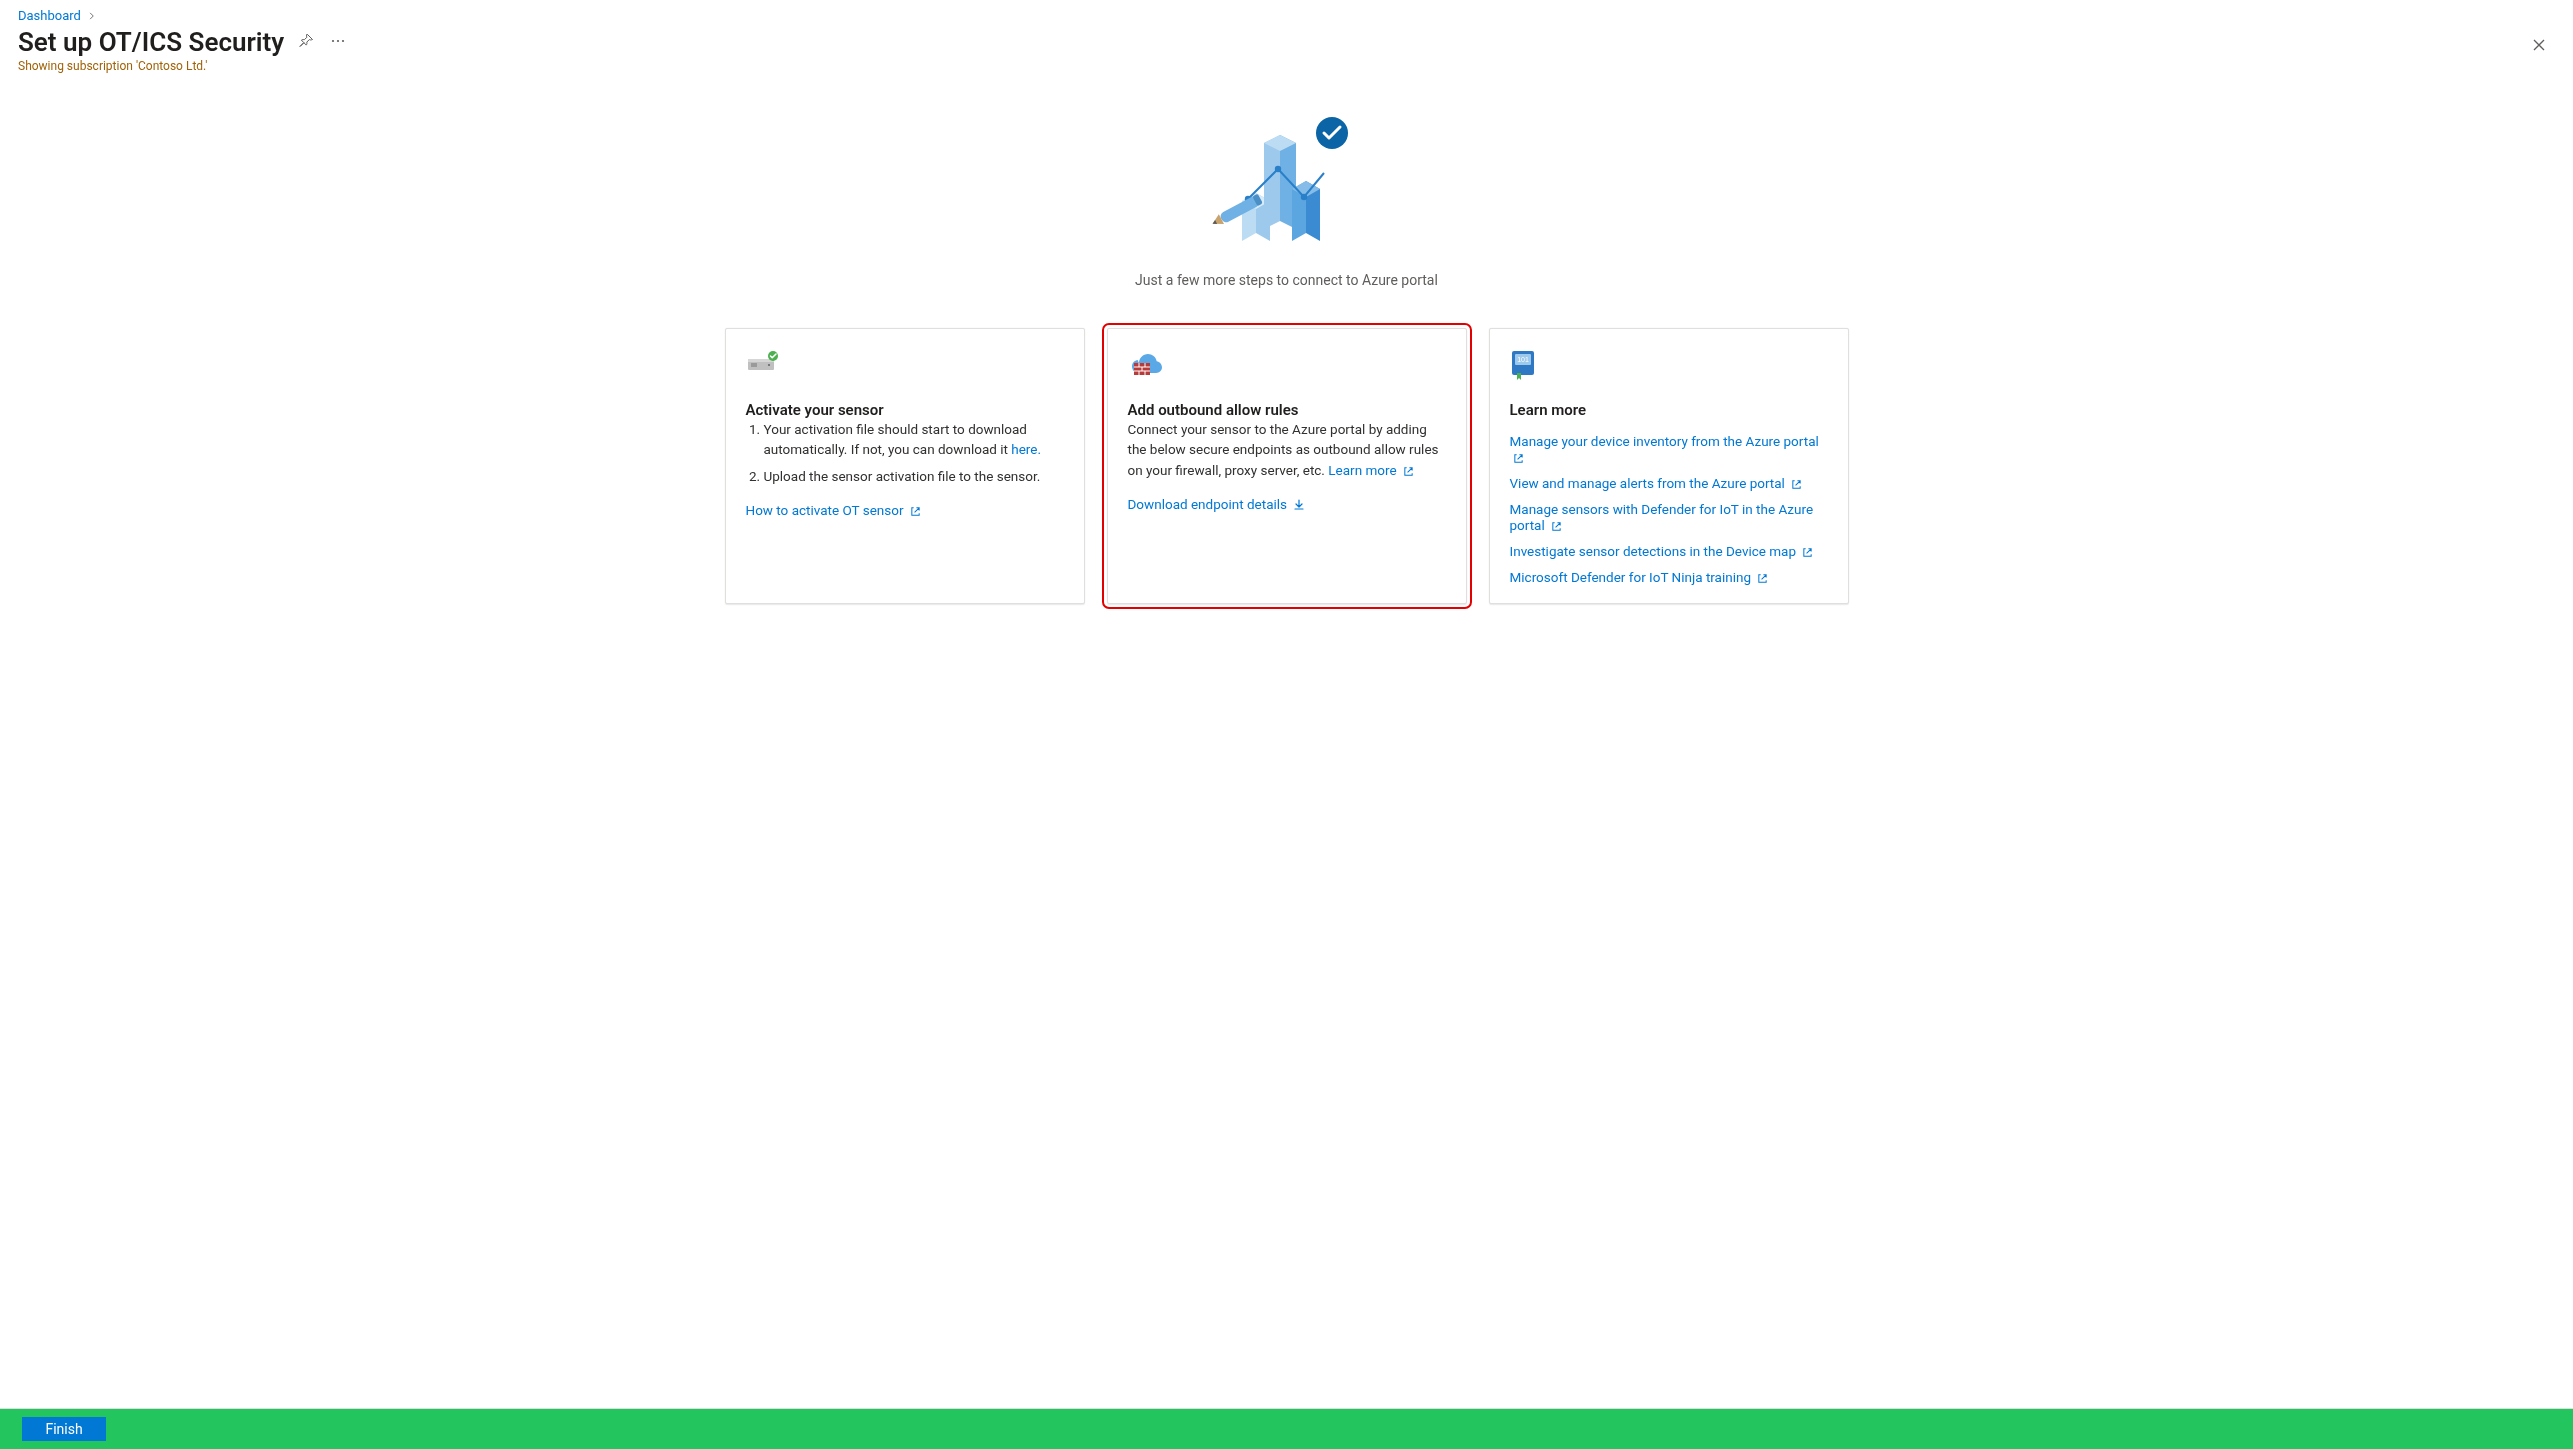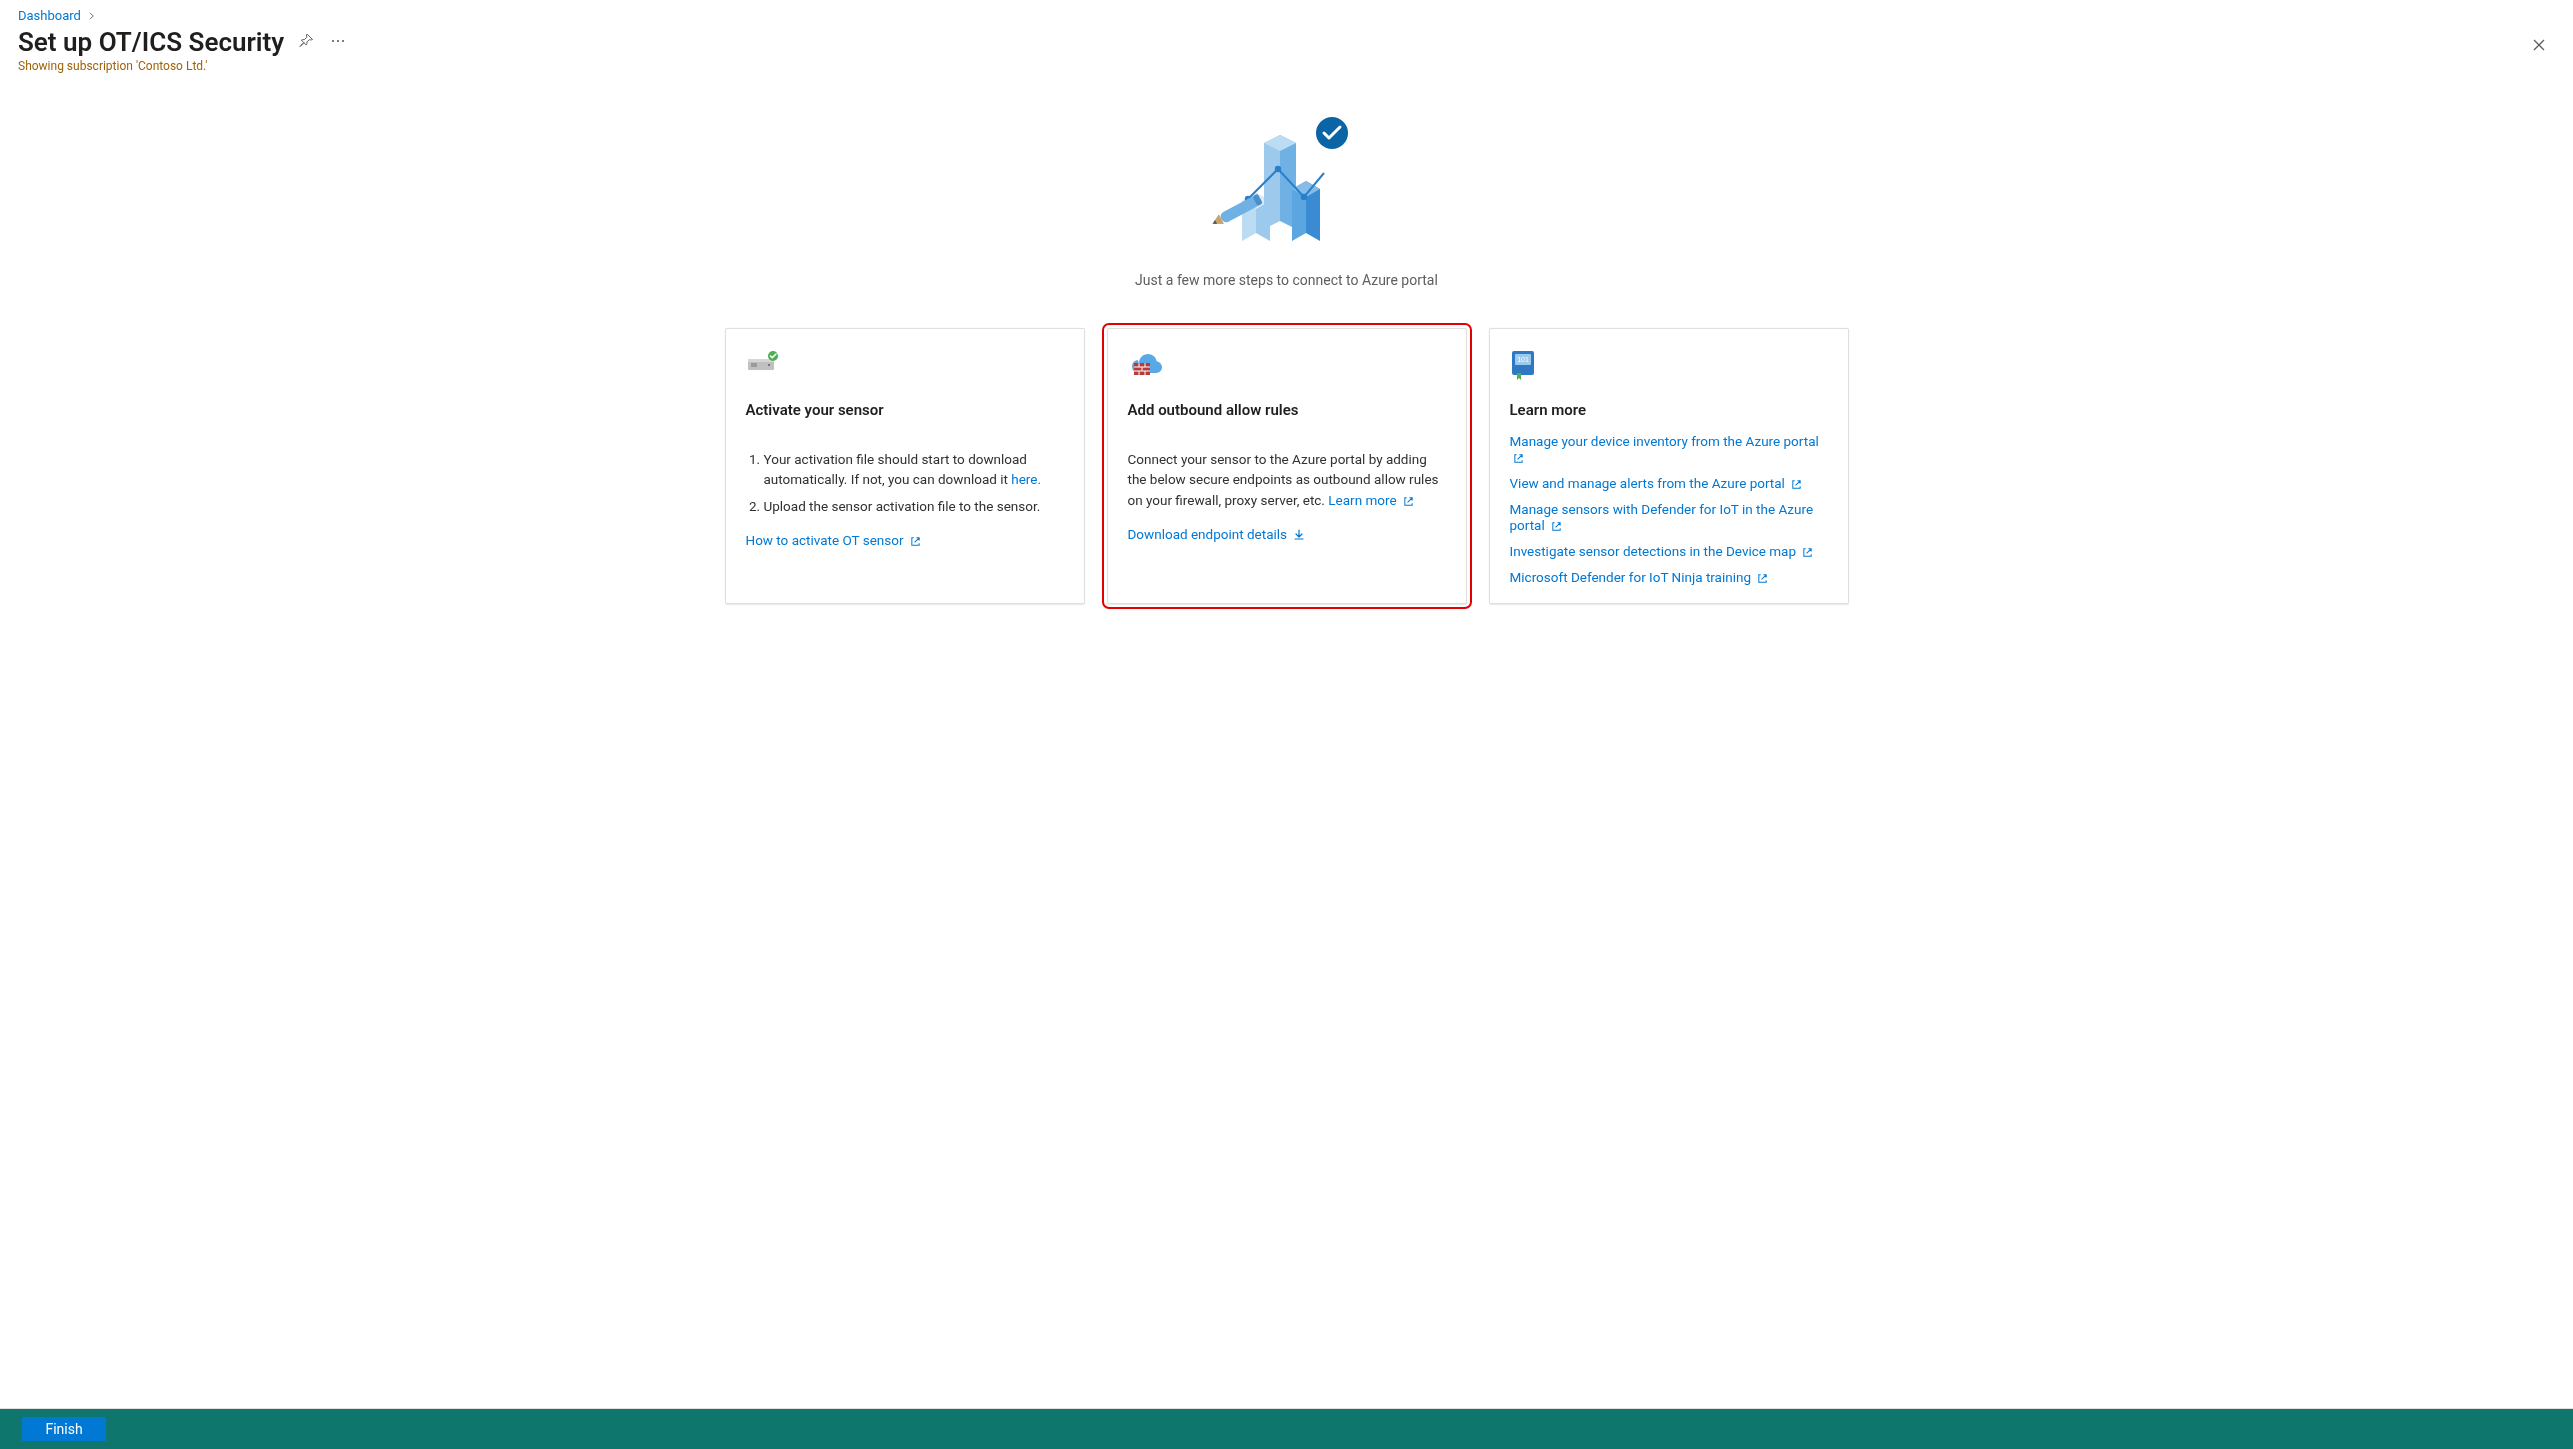--- a/index.html
+++ b/index.html
@@ -62,32 +62,32 @@
     min-height: 268px;
     border: 1px solid #e1dfdd;
     border-radius: 2px;
     padding: 20px 20px 18px 20px;
     background:#fff;
     box-shadow: 0 0.6px 1.8px rgba(0,0,0,0.05), 0 0.3px 0.9px rgba(0,0,0,0.05);
   }
   .card.highlight { outline: 2px solid #e30000; outline-offset: 3px; }
   .card-icon { height: 34px; display:flex; align-items:flex-start; }
   .card-title { font-weight:600; font-size:15px; margin-top: 18px; color:#201f1e; }
-  .card-body { font-size:13.5px; color:#323130; margin-top:30px; line-height:1.5; }
+  .card-body { font-size:13.5px; color:#323130; margin-top:0; line-height:1.5; }
   .card-body ol { margin: 0 0 0 18px; padding:0; }
   .card-body ol li { margin-bottom: 6px; }
   a.link { color:#0078d4; text-decoration:none; cursor:pointer; }
   .link-row { margin-top: 14px; font-size:13.5px; }
   .ext-icon, .dl-icon { display:inline-flex; vertical-align:-2px; margin-left:3px; }
   .learn-list { margin-top: 14px; display:flex; flex-direction:column; gap:10px; font-size:13.5px; }
 
   .footer-bar {
     position: fixed;
     left: 0; right: 0; bottom: 0;
-    background:#0f766e;
+    background:#22c55e;
     border-top: 1px solid #e1dfdd;
     padding: 8px 22px;
   }
   .finish-btn {
     background: #0078d4;
     color:#fff;
     border:none;
     font-size:14px;
     padding: 4px 20px;
     min-width: 84px;

